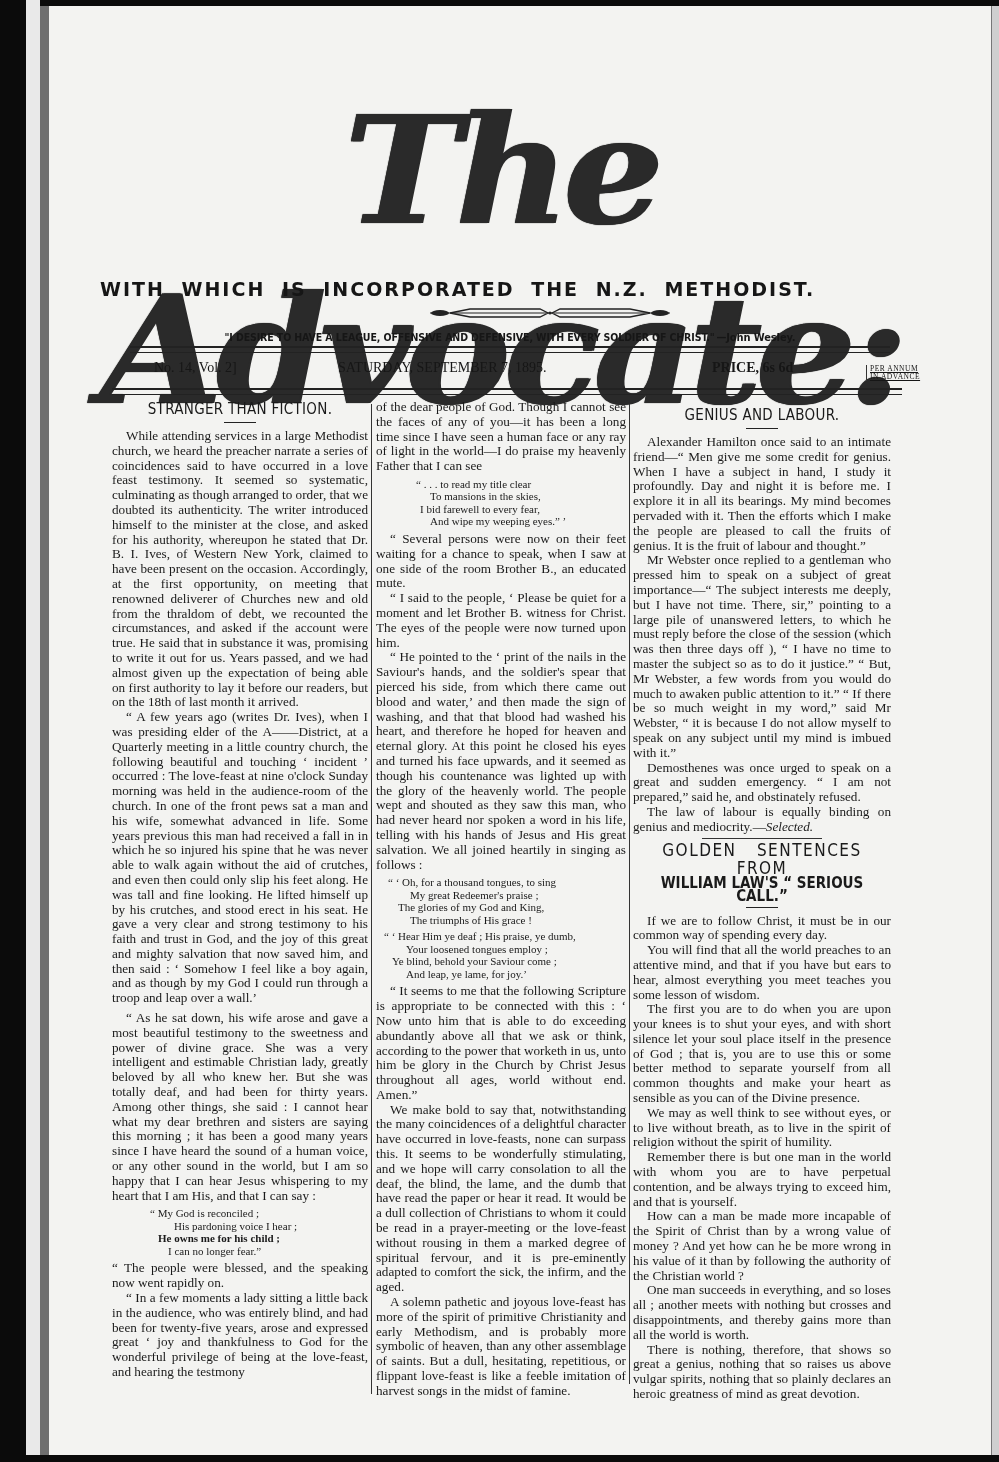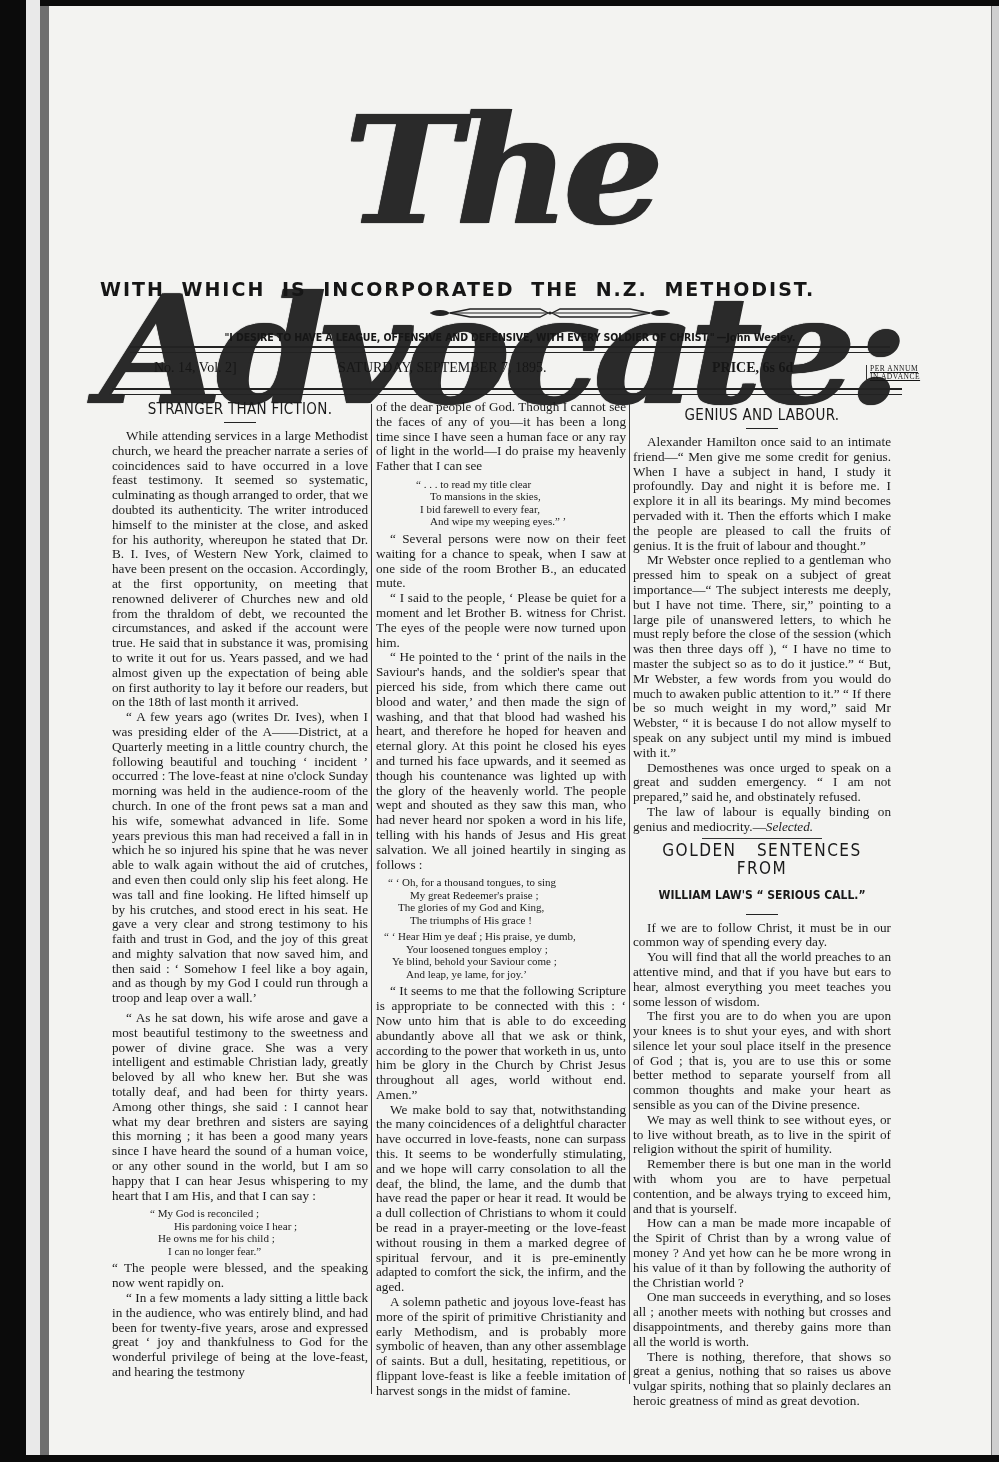--- a/index.html
+++ b/index.html
@@ -22,21 +22,21 @@
   .dateline { position:absolute; left:150px; top:360px; width:750px; height:24px; font-size:14px; color:#161616; }
   .dateline span { position:absolute; top:0; white-space:nowrap; }
   .price-note { position:absolute; left:866px; top:365px; font-size:7.5px; line-height:8px; letter-spacing:0.5px; text-transform:uppercase; border-left:1px solid #333; padding-left:3px;text-decoration:underline; }
 
   .col { position:absolute; font-size:13.2px; line-height:14.8px; text-align:justify; color:#1a1a1a; }
   .col p { margin:0; text-indent:14px; }
   .col p.noindent { text-indent:0; }
   .col .verse { margin:4px 0 4px 0; font-size:11px; line-height:12.5px; }
   .col .verse div { white-space:nowrap; }
   .col h2 { margin:0; font-family:"DejaVu Sans Condensed","DejaVu Sans", sans-serif; font-weight:normal; font-size:15px; letter-spacing:0.3px; text-align:center; line-height:18px; }
-  .col h3 { margin:12px; font-family:"DejaVu Sans Condensed","DejaVu Sans", sans-serif; font-weight:bold; font-size:12px; text-align:center; line-height:13px; }
+  .col h3 { margin:0; font-family:"DejaVu Sans Condensed","DejaVu Sans", sans-serif; font-weight:bold; font-size:15px; text-align:center; line-height:13px; }
   .col .hr { width:32px; height:1px; background:#222; margin:4px auto 6px auto; }
   .col .source { font-style:italic; }
   .col-divider { position:absolute; width:1px; background:#333; }
   .col1 { left:112px; top:400px; width:256px; }
   .col2 { left:376px; top:400px; width:250px; }
   .col3 { left:633px; top:406px; width:258px; }
 </style>
 </head>
 <body>
 
@@ -86,21 +86,21 @@
 
 <div class="col col1">
   <h2>STRANGER THAN FICTION.</h2>
   <div class="hr"></div>
   <p>While attending services in a large Methodist church, we heard the preacher narrate a series of coincidences said to have occurred in a love feast testimony. It seemed so systematic, culminating as though arranged to order, that we doubted its authenticity. The writer introduced himself to the minister at the close, and asked for his authority, whereupon he stated that Dr. B. I. Ives, of Western New York, claimed to have been present on the occasion. Accordingly, at the first opportunity, on meeting that renowned deliverer of Churches new and old from the thraldom of debt, we recounted the circumstances, and asked if the account were true. He said that in substance it was, promising to write it out for us. Years passed, and we had almost given up the expectation of being able on first authority to lay it before our readers, but on the 18th of last month it arrived.</p>
   <p>“ A few years ago (writes Dr. Ives), when I was presiding elder of the A——District, at a Quarterly meeting in a little country church, the following beautiful and touching ‘ incident ’ occurred : The love-feast at nine o'clock Sunday morning was held in the audience-room of the church. In one of the front pews sat a man and his wife, somewhat advanced in life. Some years previous this man had received a fall in in which he so injured his spine that he was never able to walk again without the aid of crutches, and even then could only slip his feet along. He was tall and fine looking. He lifted himself up by his crutches, and stood erect in his seat. He gave a very clear and strong testimony to his faith and trust in God, and the joy of this great and mighty salvation that now saved him, and then said : ‘ Somehow I feel like a boy again, and as though by my God I could run through a troop and leap over a wall.’</p>
   <p style="margin-top:5px;">“ As he sat down, his wife arose and gave a most beautiful testimony to the sweetness and power of divine grace. She was a very intelligent and estimable Christian lady, greatly beloved by all who knew her. But she was totally deaf, and had been for thirty years. Among other things, she said : I cannot hear what my dear brethren and sisters are saying this morning ; it has been a good many years since I have heard the sound of a human voice, or any other sound in the world, but I am so happy that I can hear Jesus whispering to my heart that I am His, and that I can say :</p>
   <div class="verse" style="padding-left:38px;">
     <div>“ My God is reconciled ;</div>
     <div style="padding-left:24px;">His pardoning voice I hear ;</div>
-    <div style="padding-left:8px;">He owns me for his child ;</div>
+    <div style="padding-left:8px;font-weight:bold;">He owns me for his child ;</div>
     <div style="padding-left:18px;">I can no longer fear.”</div>
   </div>
   <p class="noindent">“ The people were blessed, and the speaking now went rapidly on.</p>
   <p>“ In a few moments a lady sitting a little back in the audience, who was entirely blind, and had been for twenty-five years, arose and expressed great ‘ joy and thankfulness to God for the wonderful privilege of being at the love-feast, and hearing the testmony</p>
 </div>
 
 <div class="col col2">
   <p class="noindent">of the dear people of God. Though I cannot see the faces of any of you—it has been a long time since I have seen a human face or any ray of light in the world—I do praise my heavenly Father that I can see</p>
   <div class="verse" style="padding-left:40px;">
     <div>“ . . . to read my title clear</div>

